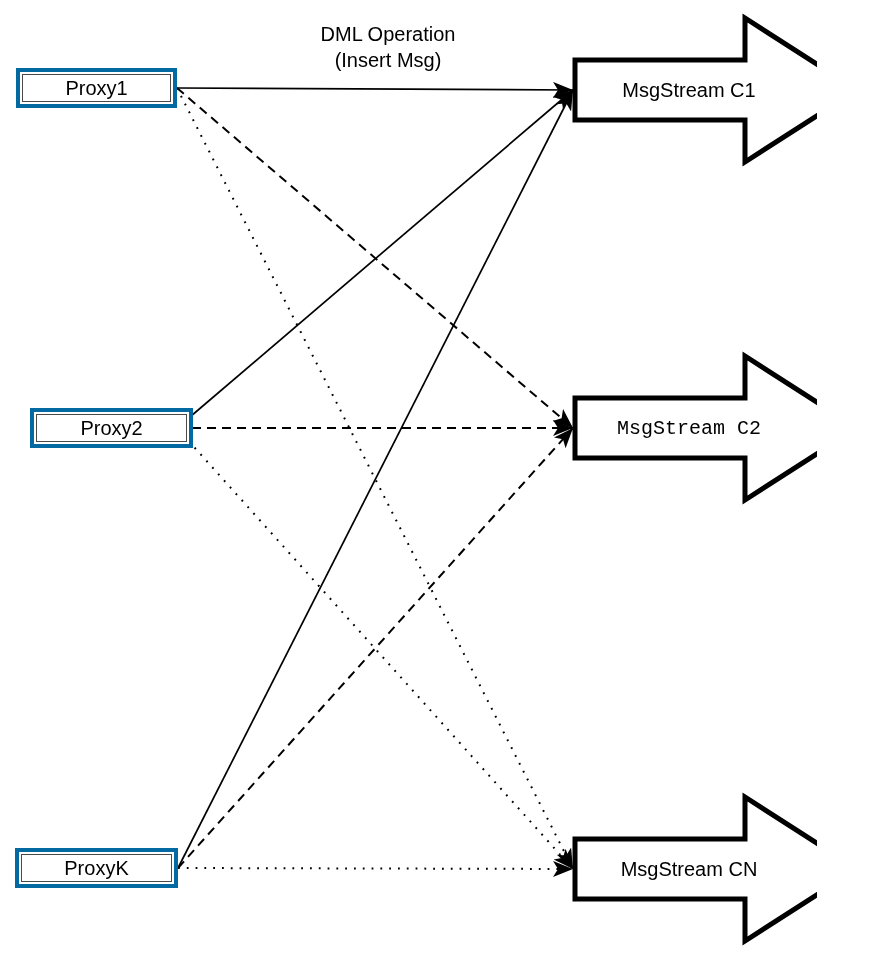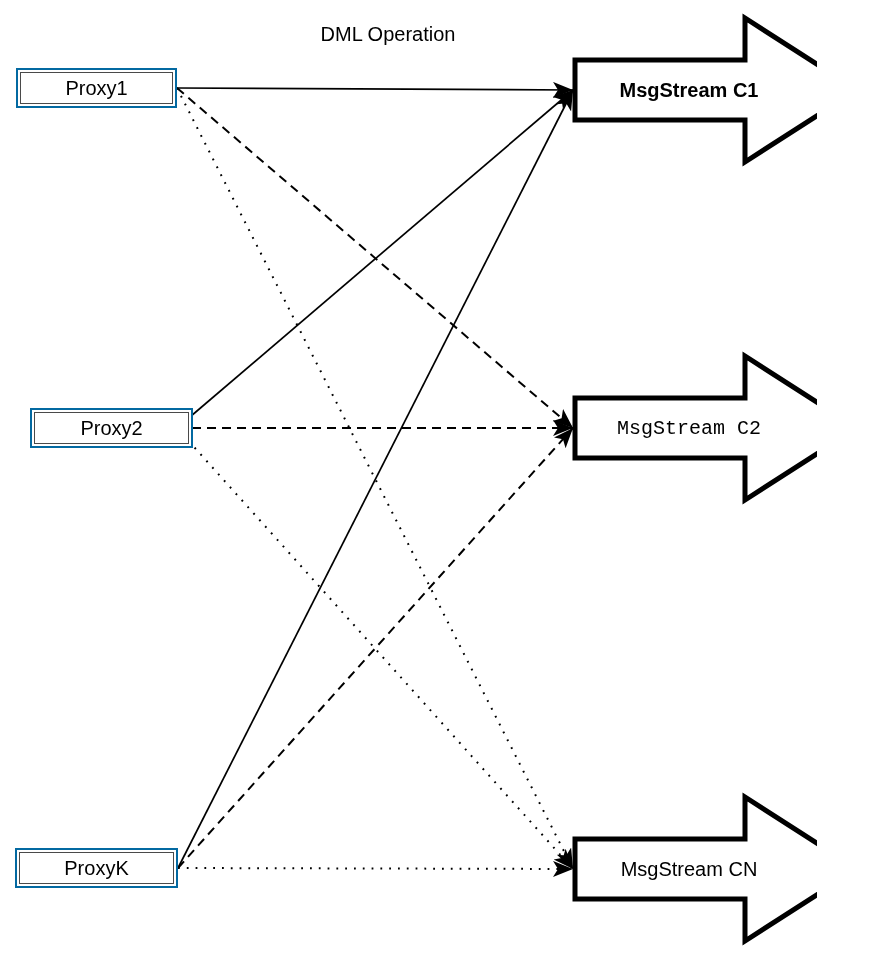--- a/index.html
+++ b/index.html
@@ -32,21 +32,21 @@
     fill: #ffffff;
     stroke: #000000;
     stroke-width: 5;
     stroke-linejoin: miter;
   }
   
   .proxy-box {
     position: absolute;
     box-sizing: border-box;
     background: #ffffff;
-    border: 2px solid #0369a1;
+    border: 4px solid #0369a1;
     box-shadow: inset 0 0 0 2px #ffffff, inset 0 0 0 3px #4a4a4a;
     display: flex;
     align-items: center;
     justify-content: center;
     font-size: 20px;
     color: #000000;
     z-index: 2;
   }
   
   .stream-label {
@@ -97,29 +97,30 @@
         <line x1="177" y1="428" x2="573" y2="428" class="edge dashed" marker-end="url(#arrowhead)"></line>
         <line x1="177" y1="428" x2="573" y2="869" class="edge dotted" marker-end="url(#arrowhead)"></line>
         <line x1="178" y1="868" x2="573" y2="90" class="edge solid" marker-end="url(#arrowhead)"></line>
         <line x1="178" y1="868" x2="573" y2="428" class="edge dashed" marker-end="url(#arrowhead)"></line>
         <line x1="178" y1="868" x2="573" y2="869" class="edge dotted" marker-end="url(#arrowhead)"></line>
       </g>
   </svg>
 
   <div class="diagram-title">
     <div>DML Operation</div>
+    <div>(Insert Msg)</div>
   </div>
 
   <div class="proxy-box" style="left:16px; top:68px; width:161px; height:40px;">
     <span>Proxy1</span>
   </div>
   <div class="proxy-box" style="left:30px; top:408px; width:163px; height:40px;">
     <span>Proxy2</span>
   </div>
   <div class="proxy-box" style="left:15px; top:848px; width:163px; height:40px;align-items:center;">
     <span>ProxyK</span>
   </div>
 
-  <div class="stream-label" style="left:580px; top:60px; width:218px; height:60px;font-weight:bold;">MsgStream C1</div>
+  <div class="stream-label" style="left:580px; top:60px; width:218px; height:60px;">MsgStream C1</div>
   <div class="stream-label" style="left:580px; top:398px; width:218px; height:60px;font-family:Liberation Mono, monospace;">MsgStream C2</div>
   <div class="stream-label" style="left:580px; top:839px; width:218px; height:60px;">MsgStream CN</div>
 
 </div>
 
 </body></html>

